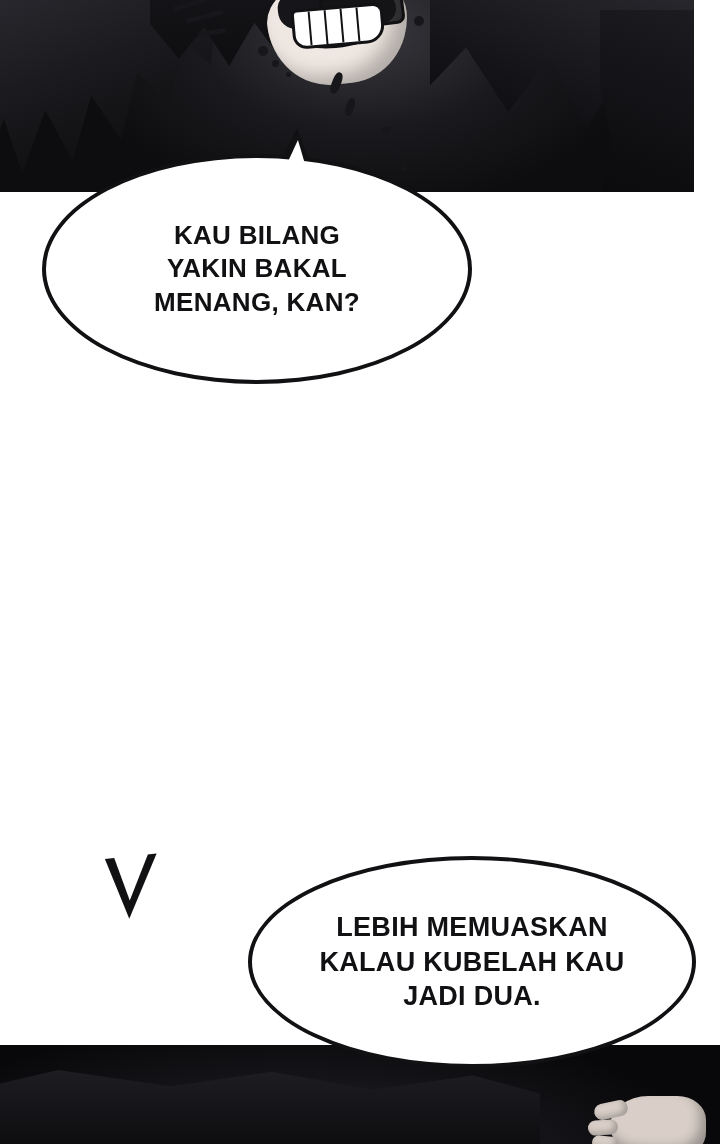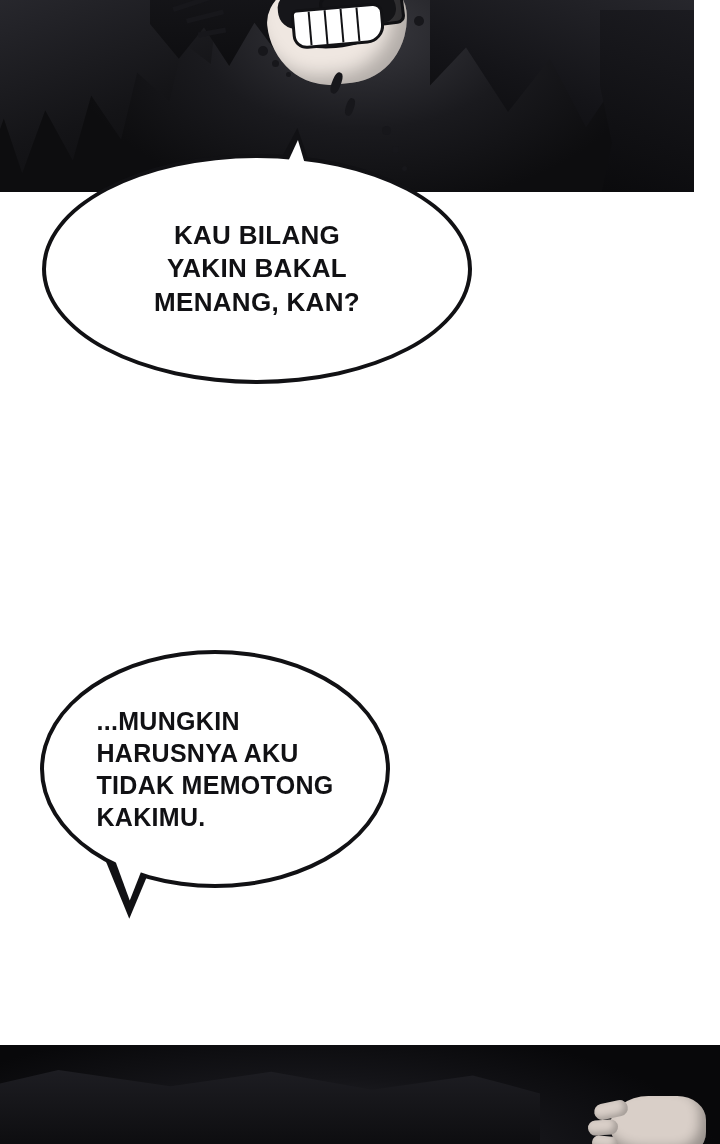--- a/index.html
+++ b/index.html
@@ -320,27 +320,26 @@
   <div id="tail-1b" class="tail"></div>
   <div id="bubble-1" class="bubble">
     <span class="txt">KAU BILANG
 YAKIN BAKAL
 MENANG, KAN?</span>
   </div>
 
 
   <div id="tail-3" class="tail"></div>
   <div id="tail-3b" class="tail"></div>
-  <div id="bubble-3" class="bubble">
-    <span class="txt">...MUNGKIN
-HARUSNYA AKU
-TIDAK MEMOTONG
-KAKIMU.</span>
+
+  <div id="bubble-4" class="bubble">
+    <span class="txt">LEBIH MEMUASKAN
+KALAU KUBELAH KAU
+JADI DUA.</span>
   </div>
-
 
   <div id="panel-bottom" class="panel-art">
     <div class="bg-grad"></div>
     <div class="edge-white"></div>
     <div class="coat"></div>
     <div class="hand">
       <div class="finger" style="left:-16px; top:6px; width:34px; height:16px; transform:rotate(-12deg);"></div>
       <div class="finger" style="left:-22px; top:24px; width:30px; height:15px; transform:rotate(-4deg);"></div>
       <div class="finger" style="left:-18px; top:40px; width:26px; height:14px; transform:rotate(6deg);"></div>
     </div>

